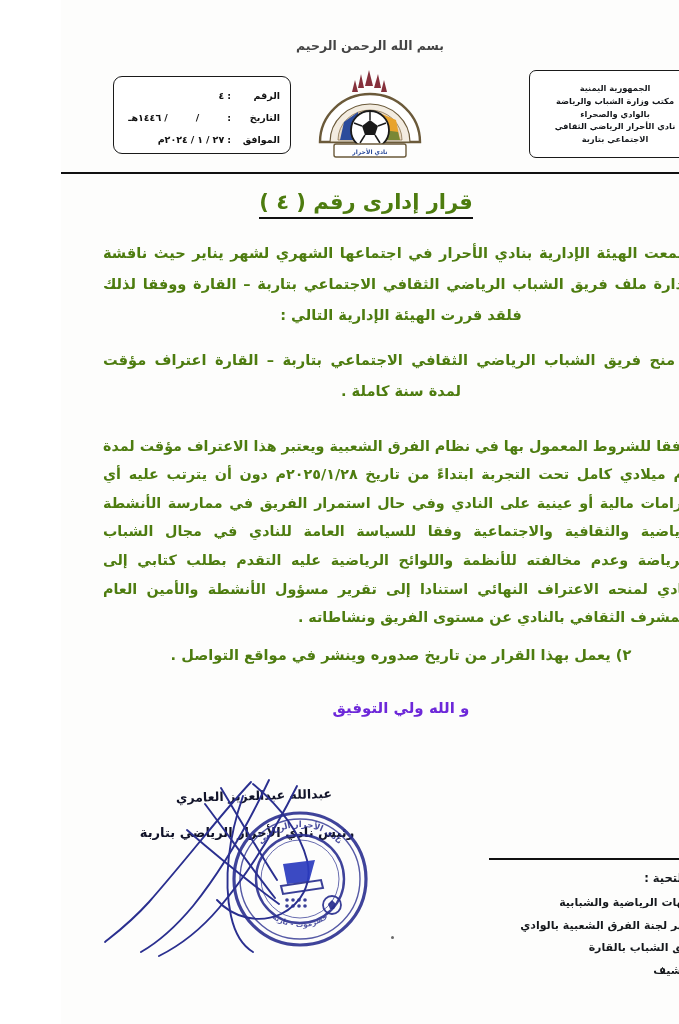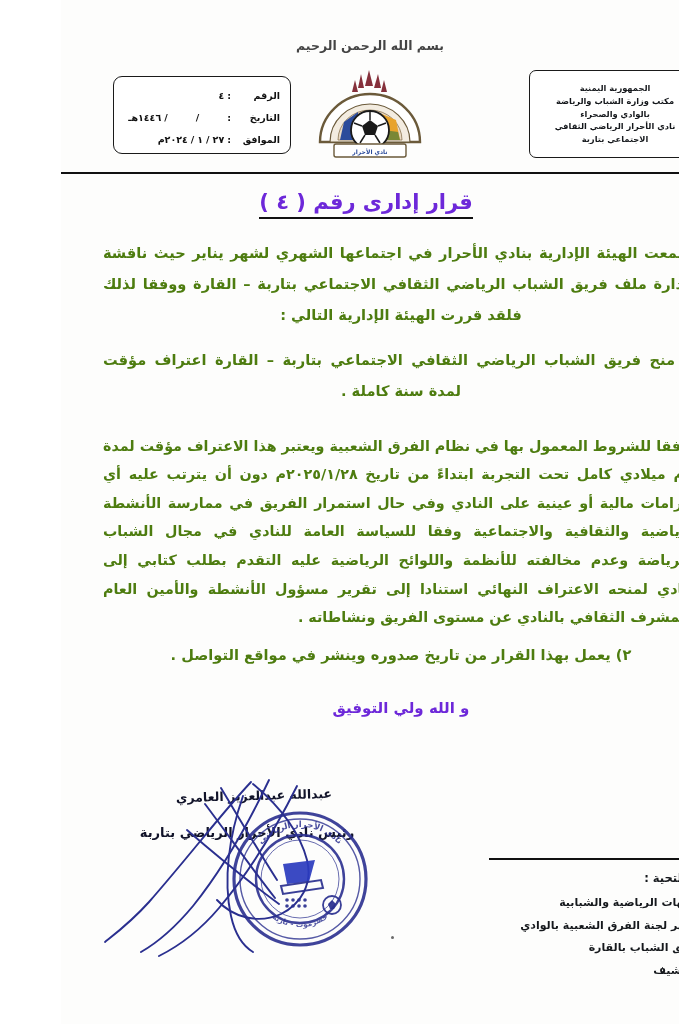--- a/index.html
+++ b/index.html
@@ -114,21 +114,21 @@
 
   
   .doc-title {
     position: absolute;
     top: 190px;
     left: 0;
     right: 8px;
     text-align: center;
     font-size: 21px;
     font-weight: bold;
-    color: #6d28d9;
+    color: #4d7c0f;
     letter-spacing: .5px;
   }
   .doc-title span {
     border-bottom: 2.2px solid #111;
     padding-bottom: 3px;
   }
 
   
   .body-area {
     position: absolute;

